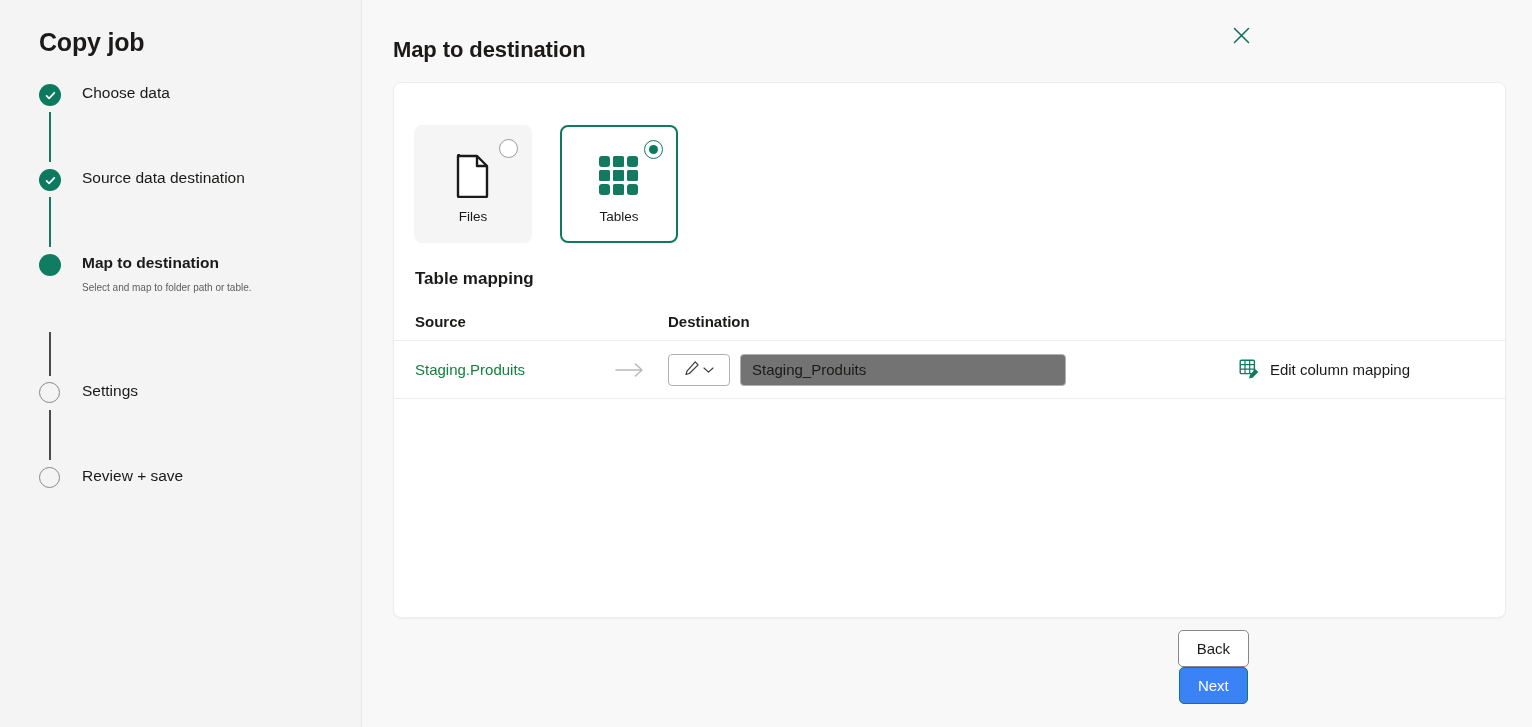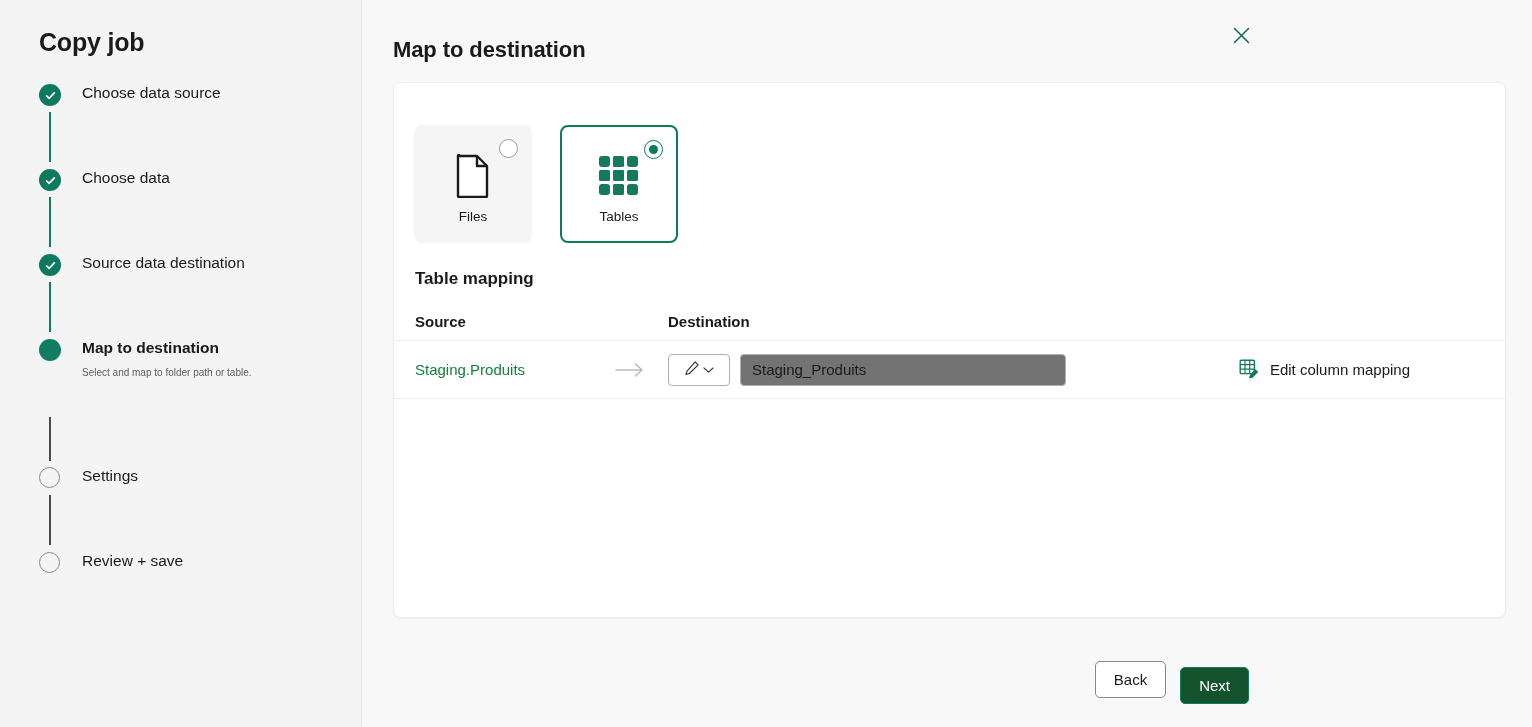--- a/index.html
+++ b/index.html
@@ -181,55 +181,42 @@
     font-family: "Liberation Sans", sans-serif;
     font-size: 15px; color: #1b1a19;
     padding: 6px 8px; border-radius: 4px;
     margin-right: 66px;
   }
 
   
   .footer {
     position: absolute;
     right: 31px; bottom: 23px;
-    display: flex; gap: 14px; align-items: center;
+    display: flex; align-items: center; flex-direction: column;
   }
   .btn {
     height: 37px; min-width: 64px;
     border-radius: 5px;
     font-family: "Liberation Sans", sans-serif;
     font-size: 15px; cursor: pointer;
     padding: 0 18px;
   }
   .btn-back { background: #ffffff; border: 1px solid #8a8886; color: #1b1a19; }
-  .btn-next { background: #14532d; border: 1px solid #107c61; color: #ffffff; margin-top: 12px; }
+  .btn-next { background: #3b82f6; border: 1px solid #107c61; color: #ffffff; }
 </style>
 </head>
 <body>
 
 <div class="app">
 
   <aside class="sidebar">
     <div class="sidebar-title">Copy job</div>
 
     <div class="steps">
 
-      <div class="step" style="height:85px;">
-        <div class="step-marker">
-          <div class="circle-done">
-            <svg width="13" height="13" viewBox="0 0 13 13" aria-hidden="true">
-              <path d="M2.6 6.9 L5.1 9.3 L10.3 3.8" fill="none" stroke="#ffffff" stroke-width="1.7" stroke-linecap="round" stroke-linejoin="round"></path>
-            </svg>
-          </div>
-          <div class="connector" style="top:28px; height:50px;"></div>
-        </div>
-        <div class="step-body">
-          <div class="step-label">Choose data source</div>
-        </div>
-      </div>
 
       <div class="step" style="height:85px;">
         <div class="step-marker">
           <div class="circle-done">
             <svg width="13" height="13" viewBox="0 0 13 13" aria-hidden="true">
               <path d="M2.6 6.9 L5.1 9.3 L10.3 3.8" fill="none" stroke="#ffffff" stroke-width="1.7" stroke-linecap="round" stroke-linejoin="round"></path>
             </svg>
           </div>
           <div class="connector" style="top:28px; height:50px;"></div>
         </div>

